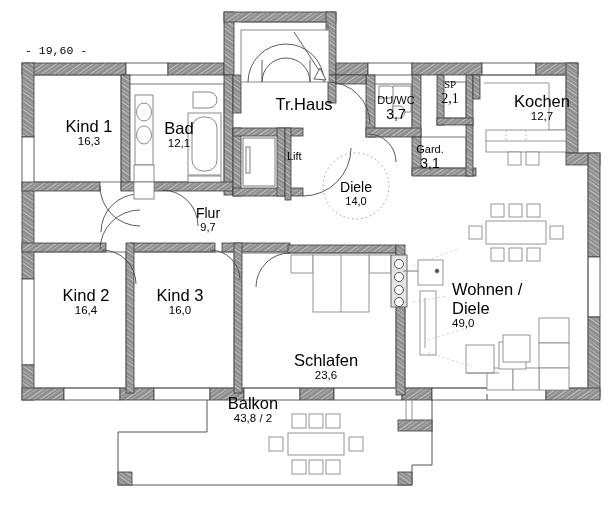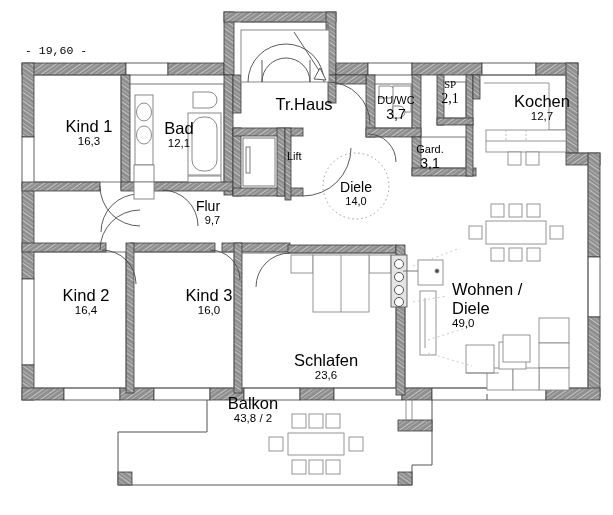--- a/index.html
+++ b/index.html
@@ -311,29 +311,29 @@
         <span class="rl-area">12,7</span>
       </div>
       <div class="room-label lbl-sm lbl-center" style="left: 430px; top: 144px;">
         <span class="rl-name">Gard.</span>
         <span class="rl-area">3,1</span>
       </div>
       <div class="room-label lbl-md lbl-center" style="left: 356px; top: 180px;">
         <span class="rl-name">Diele</span>
         <span class="rl-area">14,0</span>
       </div>
-      <div class="room-label lbl-md lbl-center" style="left: 208px; top: 199px; text-align: right;">
+      <div class="room-label lbl-md lbl-center" style="left: 208px; top: 206px;">
         <span class="rl-name">Flur</span>
         <span class="rl-area">9,7</span>
       </div>
       <div class="room-label lbl-lg lbl-center" style="left: 86px; top: 287px;">
         <span class="rl-name">Kind 2</span>
         <span class="rl-area">16,4</span>
       </div>
-      <div class="room-label lbl-lg lbl-center" style="left: 180px; top: 287px; margin-left: 29px;">
+      <div class="room-label lbl-lg lbl-center" style="left: 180px; top: 287px;">
         <span class="rl-name">Kind 3</span>
         <span class="rl-area">16,0</span>
       </div>
       <div class="room-label lbl-lg lbl-center" style="left: 326px; top: 308px; margin-top: 44px;">
         <span class="rl-name">Schlafen</span>
         <span class="rl-area">23,6</span>
       </div>
       <div class="room-label lbl-lg lbl-left" style="left: 452px; top: 281px;">
         <span class="rl-name">Wohnen /</span>
       </div>

